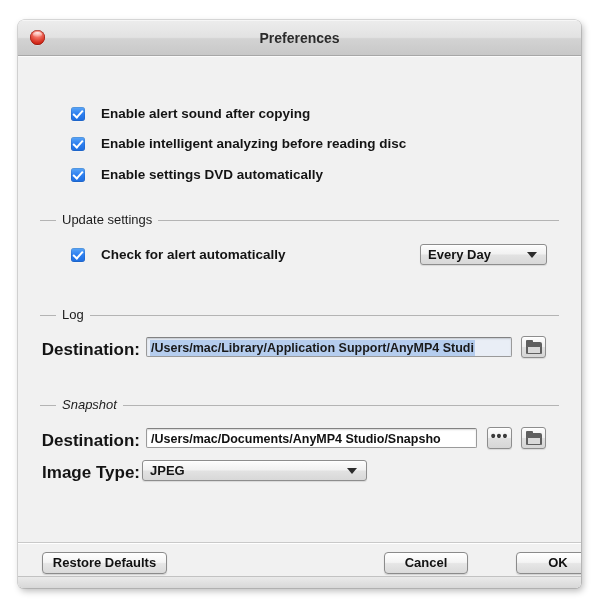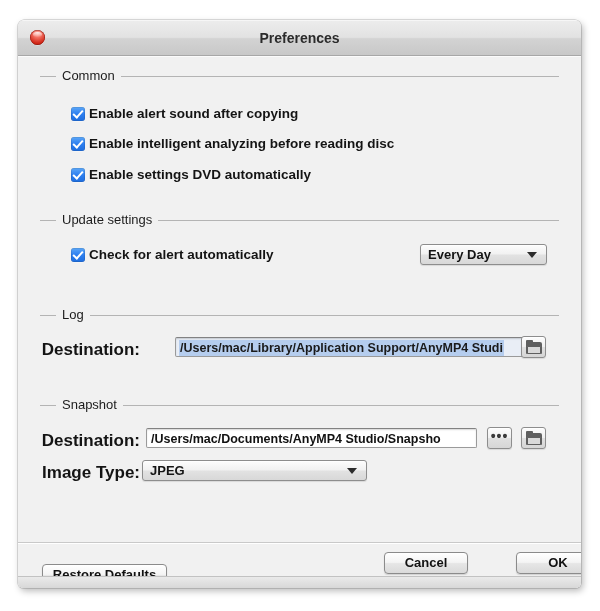--- a/index.html
+++ b/index.html
@@ -121,21 +121,21 @@
     position: absolute;
     left: 4px;
     top: 1px;
     width: 4px;
     height: 8px;
     border: solid #ffffff;
     border-width: 0 2px 2px 0;
     transform: rotate(42deg);
   }
   .check-label {
-    margin-left: 4px;
+    margin-left: 16px;
     font-size: 13.5px;
     font-weight: bold;
     color: #141414;
     white-space: nowrap;
   }
 
   
   .field-label {
     position: absolute;
     font-size: 17px;
@@ -293,26 +293,20 @@
 
 <div id="window">
 
   <div id="titlebar">
     <div id="close-button"></div>
     <div id="title-text">Preferences</div>
   </div>
 
   <div id="content">
 
-    <div class="group" style="top:12px;">
-      <div class="group-head">
-        <div class="group-line"></div>
-        <div class="group-title">Common</div>
-      </div>
-    </div>
 
     <div class="check-row" style="left:53px; top:49px;">
       <span class="cbox"></span>
       <span class="check-label">Enable alert sound after copying</span>
     </div>
 
     <div class="check-row" style="left:53px; top:79px;">
       <span class="cbox"></span>
       <span class="check-label">Enable intelligent analyzing before reading disc</span>
     </div>
@@ -341,33 +335,33 @@
 
     <div class="group" style="top:251px;">
       <div class="group-head">
         <div class="group-line"></div>
         <div class="group-title">Log</div>
       </div>
     </div>
 
     <div class="field-label" style="left:20px; top:283px; width:102px;">Destination:</div>
 
-    <div class="textfield selected" style="left:128px; top:280px; width:366px;margin-left:29px;">
+    <div class="textfield selected" style="left:128px; top:280px; width:366px;">
       <span class="tftext">/Users/mac/Library/Application Support/AnyMP4 Studi</span>
     </div>
 
     <div class="sqbtn" style="left:503px; top:279px;">
       <span class="folder-glyph">
         <span class="ftab"></span>
           <span class="fback"></span>
           <span class="ffront"></span>
       </span>
     </div>
 
-    <div class="group" style="top:341px;">
+    <div class="group" style="top:341px;font-style:italic;">
       <div class="group-head">
         <div class="group-line"></div>
         <div class="group-title">Snapshot</div>
       </div>
     </div>
 
     <div class="field-label" style="left:20px; top:374px; width:102px;">Destination:</div>
 
     <div class="textfield" style="left:128px; top:371px; width:331px;">
       <span class="tftext">/Users/mac/Documents/AnyMP4 Studio/Snapsho</span>
@@ -388,19 +382,19 @@
     <div class="field-label" style="left:20px; top:406px; width:102px;">Image Type:</div>
 
     <div class="popup" style="left:124px; top:403px; width:225px;">
       <span class="pvalue">JPEG</span>
       <span class="parrow"></span>
     </div>
 
   </div>
 
   <div id="footer">
-    <div class="pushbtn" style="left:24px; top:9px; width:125px;margin-top:12px;">Restore Defaults</div>
+    <div class="pushbtn" style="left:24px; top:9px; width:125px;">Restore Defaults</div>
     <div class="pushbtn" style="left:366px; top:9px; width:84px;">Cancel</div>
     <div class="pushbtn" style="left:458px; top:9px; width:84px;margin-left:40px;">OK</div>
     <div id="grabber"></div>
   </div>
 
 </div>
 
 </body></html>

